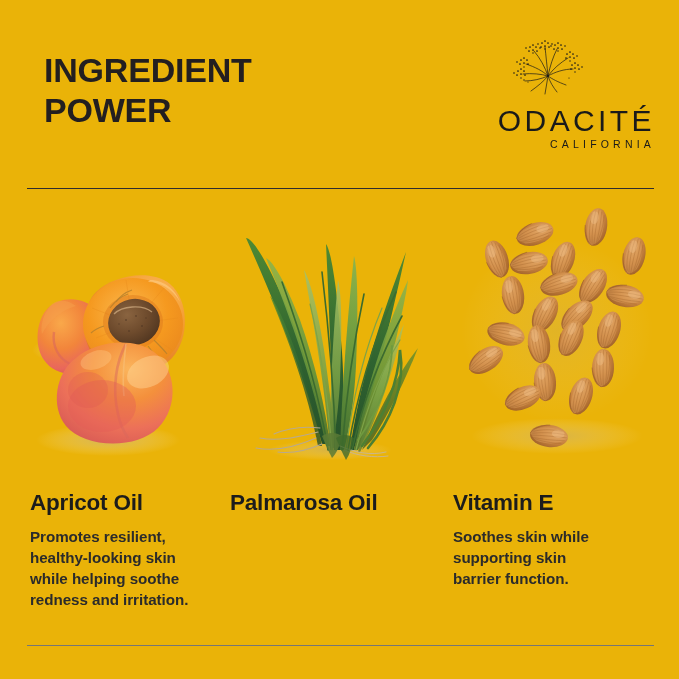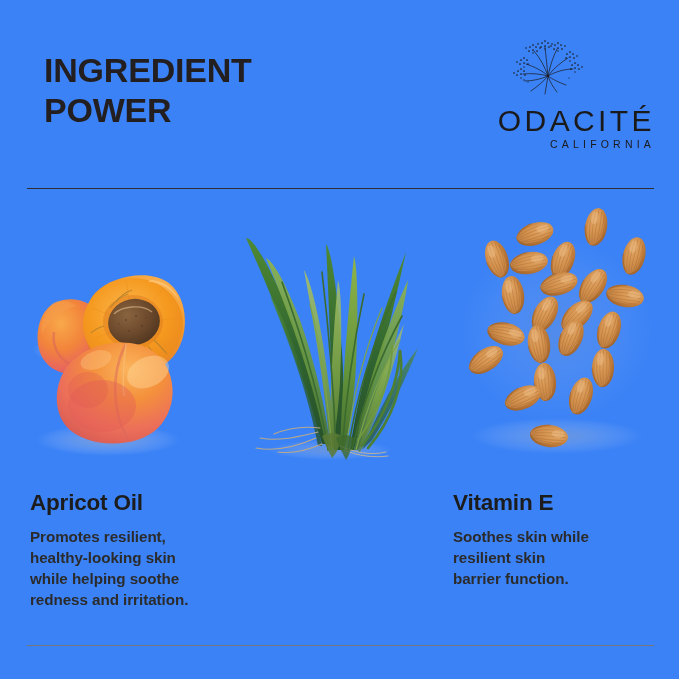--- a/index.html
+++ b/index.html
@@ -11,21 +11,21 @@
     width: 679px;
     height: 679px;
     overflow: hidden;
     font-family: "Liberation Sans", sans-serif;
     -webkit-font-smoothing: antialiased;
   }
   .page {
     position: relative;
     width: 679px;
     height: 679px;
-    background: #3b82f6;
+    background: #eab308;
   }
 
   
   .header {
     position: absolute;
     left: 0; top: 0;
     width: 679px;
     height: 190px;
   }
   .title {
@@ -407,20 +407,21 @@
           </g>
           <g fill="none" stroke="#c6b697" stroke-width="0.9" stroke-linecap="round">
             <path d="M110,246 C124,252 140,256 156,252"></path>
             <path d="M114,250 C128,256 144,258 158,256"></path>
           </g>
 
           <path d="M92,236 C96,246 100,254 102,258 C106,254 110,246 112,236 C106,232 98,232 92,236 Z" fill="#5b7a35" opacity="0.85"></path>
           <path d="M106,238 C110,248 114,256 116,260 C120,254 122,246 124,238 C118,234 112,234 106,238 Z" fill="#3f6a2c" opacity="0.8"></path>
         </svg>
       </div>
+      <h2 class="ing-title">Palmarosa Oil</h2>
     </div>
 
     <div class="col col-3">
       <div class="media">
         <svg width="210" height="262" viewBox="0 0 210 262" xmlns="http://www.w3.org/2000/svg" aria-hidden="true">
           <defs>
             <radialGradient id="almGrad" cx="38%" cy="30%" r="75%">
               <stop offset="0%" stop-color="#e6ad6d"></stop>
               <stop offset="55%" stop-color="#c8833f"></stop>
               <stop offset="100%" stop-color="#a0622a"></stop>
@@ -467,21 +468,21 @@
           <use href="#almond" transform="translate(33,160) rotate(56)"></use>
           <use href="#almond" transform="translate(150,168) rotate(2)"></use>
           <use href="#almond" transform="translate(92,182) rotate(-4)"></use>
           <use href="#almond" transform="translate(70,198) rotate(66)"></use>
           <use href="#almond" transform="translate(128,196) rotate(18)"></use>
           <use href="#almond" transform="translate(96,236) rotate(96)"></use>
         </svg>
       </div>
       <h2 class="ing-title">Vitamin E</h2>
       <p class="ing-desc">Soothes skin while
-resilient skin
+supporting skin
 barrier function.</p>
     </div>
 
   </div>
 
   <div class="rule rule-bottom"></div>
 
 </div>
 
 </body></html>

